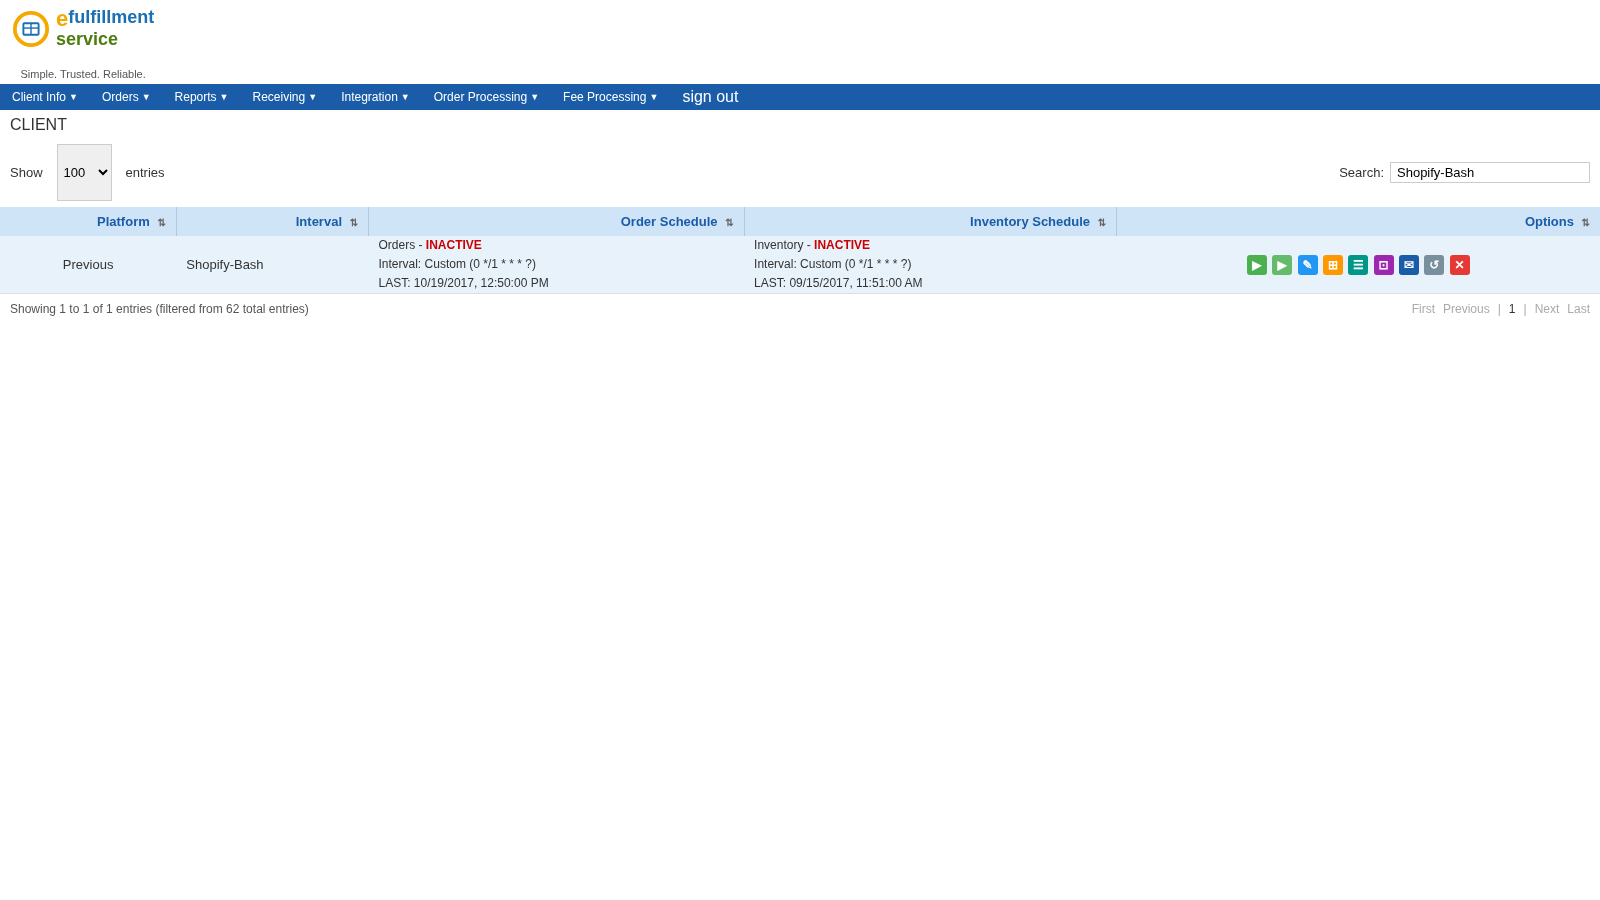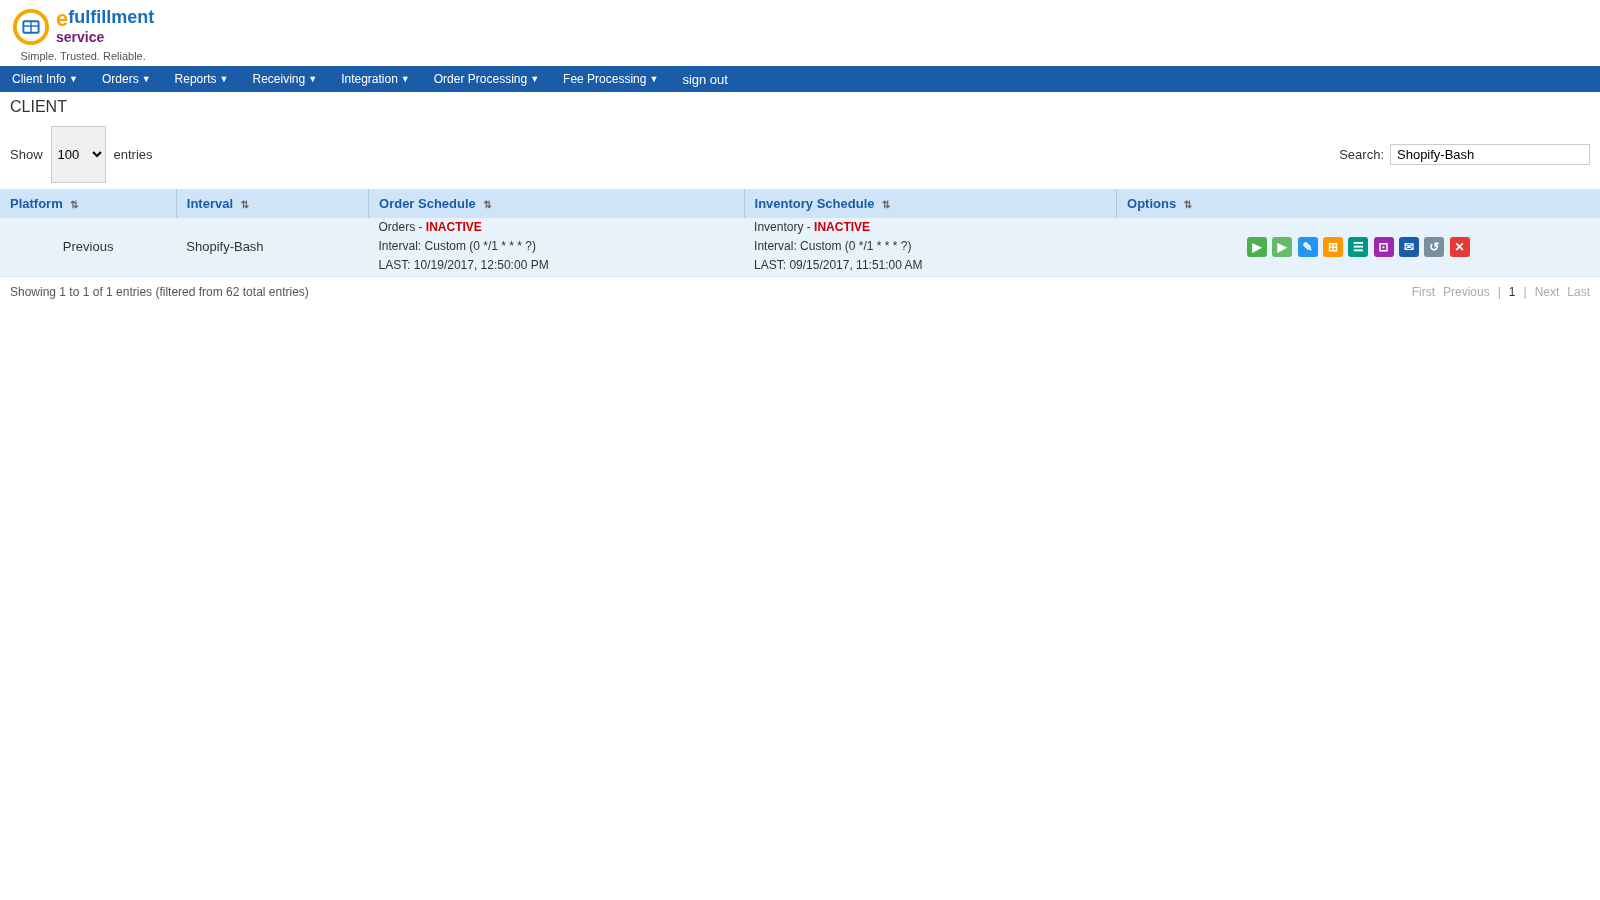--- a/index.html
+++ b/index.html
@@ -6,43 +6,43 @@
     body { font-family: Arial, sans-serif; font-size: 13px; background: #fff; color: #333; }
 
     
     #header { padding: 8px 12px 4px 12px; display: flex; align-items: flex-end; }
     #logo-container { display: flex; flex-direction: column; }
     #logo-text { display: flex; align-items: center; gap: 6px; }
     .logo-icon { width: 38px; height: 38px; }
     .logo-brand { display: flex; flex-direction: column; line-height: 1.1; }
     .logo-e { color: #f5a800; font-size: 22px; font-weight: bold; }
     .logo-fulfillment { color: #1a6fb5; font-size: 18px; font-weight: bold; }
-    .logo-service { color: #701a75; font-size: 14px; font-weight: bold; }
-    .logo-tagline { color: #555; font-size: 11px; margin-top: 4px; text-align: center; }
+    .logo-service { color: #4d7c0f; font-size: 18px; font-weight: bold; }
+    .logo-tagline { color: #555; font-size: 11px; margin-top: 18px; text-align: center; }
 
     
     #navbar { background: #1a5ca8; display: flex; align-items: center; padding: 0; height: 26px; }
     .nav-item { color: #fff; font-size: 12px; padding: 4px 12px; cursor: pointer; display: flex; align-items: center; gap: 3px; white-space: nowrap; }
     .nav-arrow { font-size: 9px; }
-    .nav-signout { color: #fff; font-size: 13px; padding: 4px 12px; cursor: pointer; }
+    .nav-signout { color: #fff; font-size: 16px; padding: 4px 12px; cursor: pointer; }
 
     
     #page-title { font-size: 16px; font-weight: normal; color: #333; padding: 6px 6px 4px 10px; }
 
     
     #table-controls { display: flex; align-items: center; justify-content: space-between; padding: 6px 10px; }
-    #show-entries { display: flex; align-items: center; gap: 8px; font-size: 13px; }
+    #show-entries { display: flex; align-items: center; gap: 14px; font-size: 13px; }
     #show-entries select { width: 55px; font-size: 13px; border: 1px solid #ccc; padding: 19px 2px; }
     #search-area { display: flex; align-items: center; gap: 6px; font-size: 13px; }
     #search-input { border: 1px solid #ccc; padding: 2px 6px; font-size: 13px; width: 200px; }
 
     
     #data-table { width: 100%; border-collapse: collapse; font-size: 12px; }
     #data-table thead tr { background: #d0e4f7; }
-    #data-table thead th { padding: 7px 10px; text-align: left; color: #1a5ca8; font-weight: bold; border-right: 1px solid #b0c8e0; cursor: pointer; font-size: 13px; }
+    #data-table thead th { padding: 7px 10px; text-align: right; color: #1a5ca8; font-weight: bold; border-right: 1px solid #b0c8e0; cursor: pointer; font-size: 13px; }
     #data-table thead th:last-child { border-right: none; }
     .sort-icon { font-size: 10px; color: #666; margin-left: 4px; }
     #data-table tbody tr { border-bottom: 1px solid #e0e0e0; }
     #data-table tbody tr:nth-child(odd) { background: #e8f2fb; }
     #data-table tbody tr:nth-child(even) { background: #fff; }
     #data-table tbody td { padding: 0 10px; vertical-align: middle; }
 
     .platform-cell { text-align: center; font-size: 13px; }
     .nickname-cell { font-size: 13px; }
     .schedule-cell { font-size: 12px; line-height: 1.6; }

